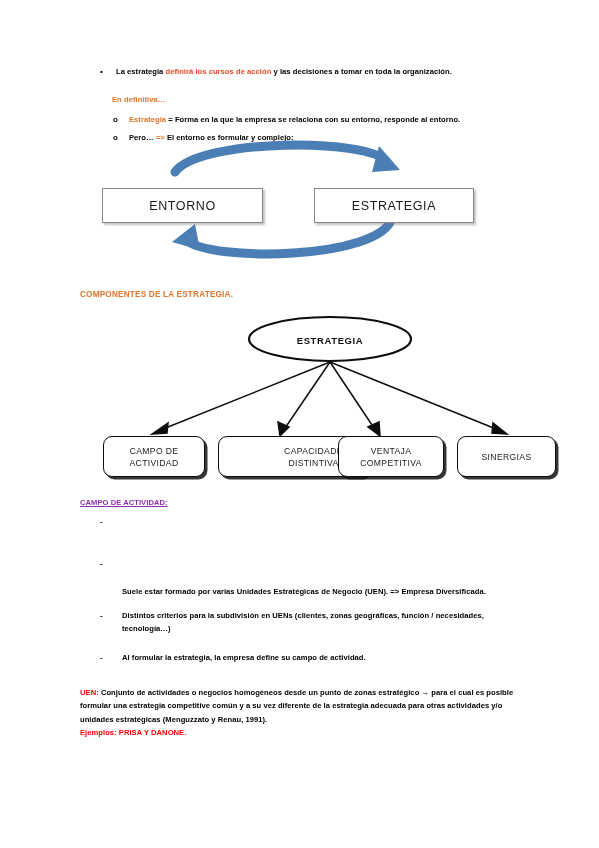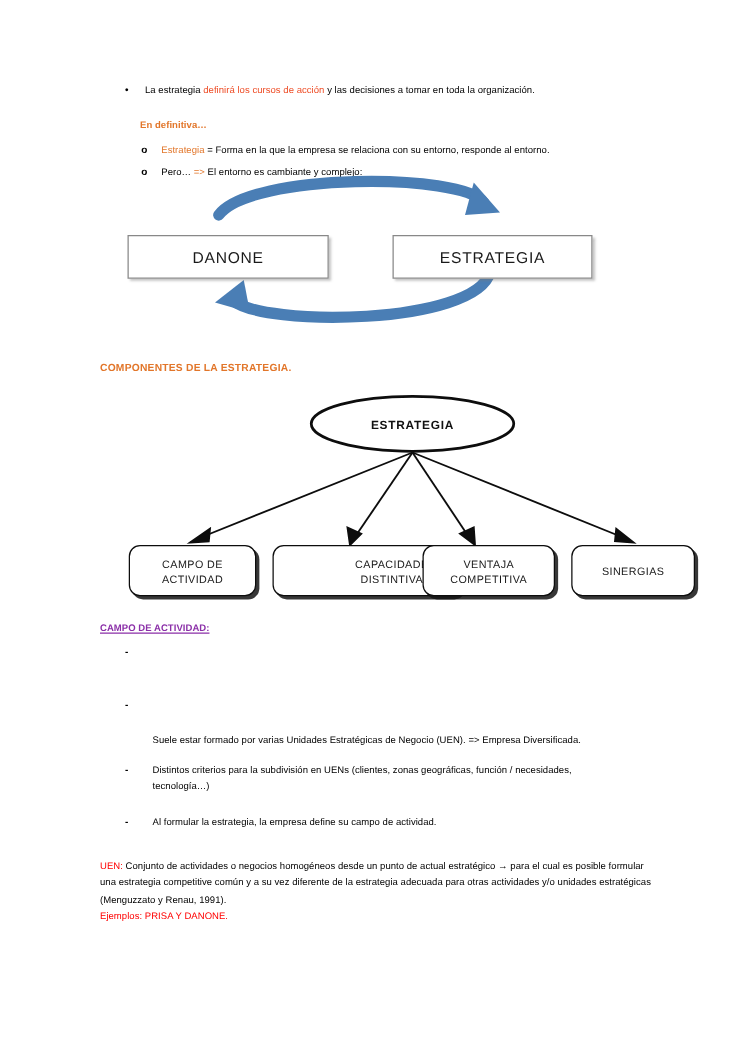--- a/index.html
+++ b/index.html
@@ -40,21 +40,21 @@
     width: 16px;
     flex: 0 0 16px;
     font-size: 8px;
     line-height: 12.5px;
     font-weight: bold;
     color: #000;
   }
   .bullet-body {
     font-size: 7.6px;
     line-height: 12.6px;
-    font-weight: normal;
+    font-weight: bold;
     letter-spacing: 0.04px;
   }
 
   .orange { color: #E2762A; }
   .orange-red { color: #EE4B24; }
   .red { color: #FF0000; }
   .purple { color: #8B2FA8; }
   .black { color: #000000; }
 
   .underline { text-decoration: underline; }
@@ -140,40 +140,40 @@
   <div class="bullet-row" style="left:113px; top:114px; width:410px;">
     <div class="bullet-dot">o</div>
     <div class="bullet-body">
       <span class="orange">Estrategia</span><span class="black"> = Forma en la que la empresa se relaciona con su entorno, responde al entorno.</span>
     </div>
   </div>
 
   <div class="bullet-row" style="left:113px; top:132px; width:410px;">
     <div class="bullet-dot">o</div>
     <div class="bullet-body">
-      <span class="black">Pero… </span><span class="orange">=&gt;</span><span class="black"> El entorno es cambiante y complejo:</span>
+      <span class="black">Pero… </span><span class="orange">=&gt;</span><span class="black"> El entorno es formular y complejo:</span>
     </div>
   </div>
 
   <div class="cycle-wrap">
     <svg width="440" height="130" viewBox="0 0 440 130">
 
       <g>
         <path d="M 95 32 C 120 -2 290 -2 307 22" fill="none" stroke="#4A7EB5" stroke-width="9" stroke-linecap="round"></path>
         <polygon points="299,6 320,30 292,32" fill="#4A7EB5"></polygon>
       </g>
 
       <g>
         <path d="M 312 78 C 300 120 130 122 106 100" fill="none" stroke="#4A7EB5" stroke-width="9" stroke-linecap="round"></path>
         <polygon points="115,84 92,102 120,110" fill="#4A7EB5"></polygon>
       </g>
     </svg>
 
     <div class="plainbox" style="left:22px; top:48px; width:159px; height:33px;">
-      <span>DANONE</span>
+      <span>ENTORNO</span>
     </div>
 
     <div class="plainbox" style="left:234px; top:48px; width:158px; height:33px;">
       <span>ESTRATEGIA</span>
     </div>
   </div>
 
   <div class="txt orange" style="left:80px; top:289px; font-size:8.2px; letter-spacing:0.2px;">COMPONENTES DE LA ESTRATEGIA.</div>
 
   <div class="comp-wrap">
@@ -234,18 +234,18 @@
     <div class="bullet-body black" style="width:372px;">Distintos criterios para la subdivisión en UENs (clientes, zonas geográficas, función / necesidades, tecnología…)</div>
   </div>
 
   <div class="bullet-row" style="left:100px; top:652px; width:420px;">
     <div class="bullet-dot" style="width:22px; flex:0 0 22px;">-</div>
     <div class="bullet-body black" style="width:372px;">Al formular la estrategia, la empresa define su campo de actividad.</div>
   </div>
 
   <div style="position:absolute; left:80px; top:686px; width:442px;">
     <div class="bullet-body" style="line-height:13.4px;">
-      <span class="red">UEN:</span><span class="black"> Conjunto de actividades o negocios homogéneos desde un punto de actual estratégico </span><span class="black">→</span><span class="black"> para el cual es posible formular una estrategia competitive común y a su vez diferente de la estrategia adecuada para otras actividades y/o unidades estratégicas (Menguzzato y Renau, 1991).</span>
+      <span class="red">UEN:</span><span class="black"> Conjunto de actividades o negocios homogéneos desde un punto de zonas estratégico </span><span class="black">→</span><span class="black"> para el cual es posible formular una estrategia competitive común y a su vez diferente de la estrategia adecuada para otras actividades y/o unidades estratégicas (Menguzzato y Renau, 1991).</span>
     </div>
     <div class="bullet-body red" style="line-height:13.4px;">Ejemplos: PRISA Y DANONE.</div>
   </div>
 
 </div>
 
 </body></html>

